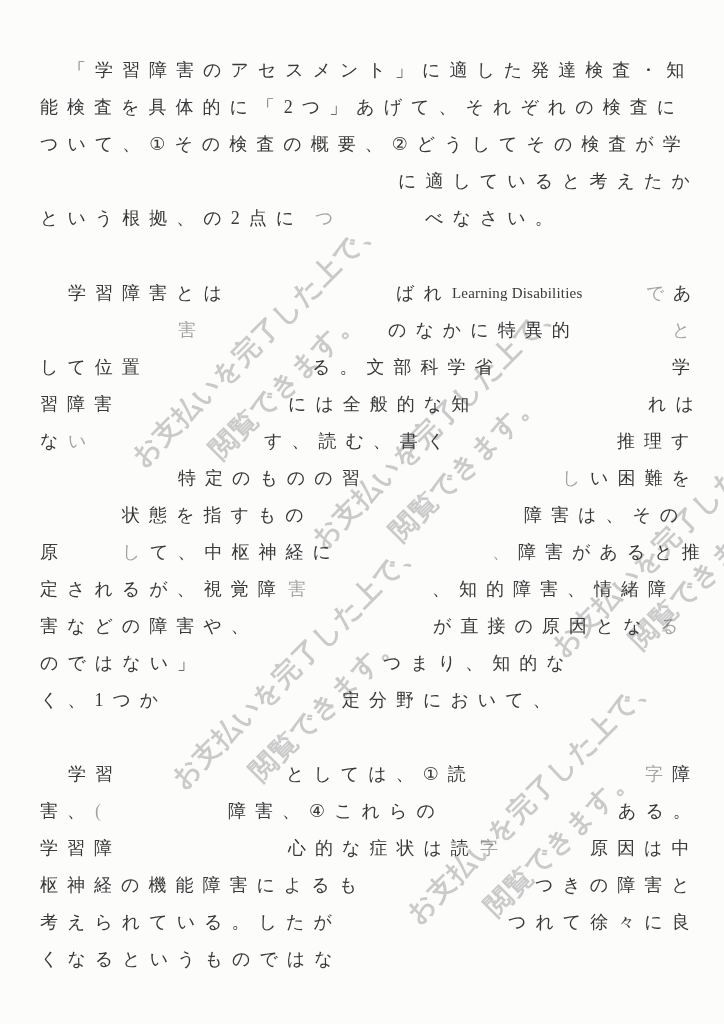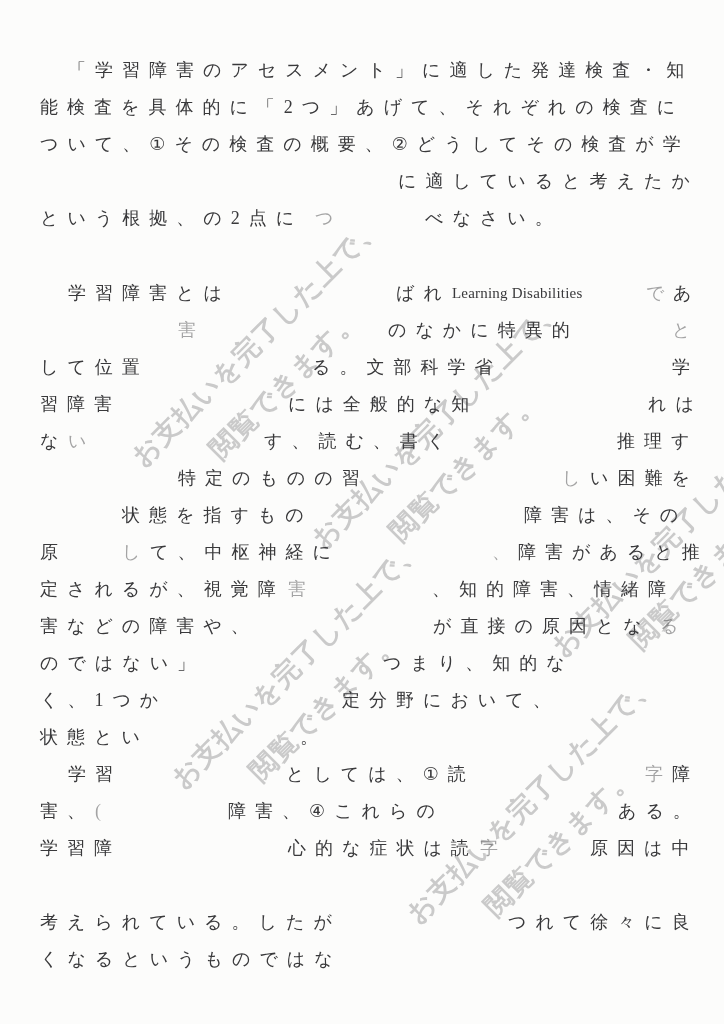--- a/index.html
+++ b/index.html
@@ -125,42 +125,42 @@
         <span class="frag fade" style="left: 660px;">る</span>
       </div>
       <div class="line" style="top: 645px;">
         <span class="frag" style="left: 40px;">のではない」</span>
         <span class="frag" style="left: 383px;">つまり、知的な</span>
       </div>
       <div class="line" style="top: 682px;">
         <span class="frag" style="left: 40px;">く、1つか</span>
         <span class="frag" style="left: 342px;">定分野において、</span>
       </div>
-      <div class="line" style="top: 719px;">
-        <span class="frag" style="left: 40px;">状態とい</span>
-        <span class="frag" style="left: 300px;">。</span>
-      </div>
       <div class="line" style="top: 756px;">
         <span class="frag" style="left: 68px;">学習</span>
         <span class="frag" style="left: 286px;">としては、①読</span>
         <span class="frag fade" style="left: 645px;">字</span>
         <span class="frag" style="left: 672px;">障</span>
       </div>
       <div class="line" style="top: 793px;">
         <span class="frag" style="left: 40px;">害、</span>
         <span class="frag fade" style="left: 95px;">(</span>
         <span class="frag" style="left: 228px;">障害、④これらの</span>
         <span class="frag" style="left: 618px;">ある。</span>
       </div>
       <div class="line" style="top: 830px;">
         <span class="frag" style="left: 40px;">学習障</span>
         <span class="frag" style="left: 288px;">心的な症状は読</span>
         <span class="frag fade" style="left: 480px;">字</span>
         <span class="frag" style="left: 590px;">原因は中</span>
       </div>
+      <div class="line" style="top: 867px;">
+        <span class="frag" style="left: 40px;">枢神経の機能障害によるも</span>
+        <span class="frag" style="left: 535px;">つきの障害と</span>
+      </div>
       <div class="line" style="top: 904px;">
         <span class="frag" style="left: 40px;">考えられている。したが</span>
         <span class="frag" style="left: 508px;">つれて徐々に良</span>
       </div>
       <div class="line" style="top: 941px;">
         <span class="frag" style="left: 40px;">くなるというものではな</span>
       </div>
     </div>
 </div>
 

